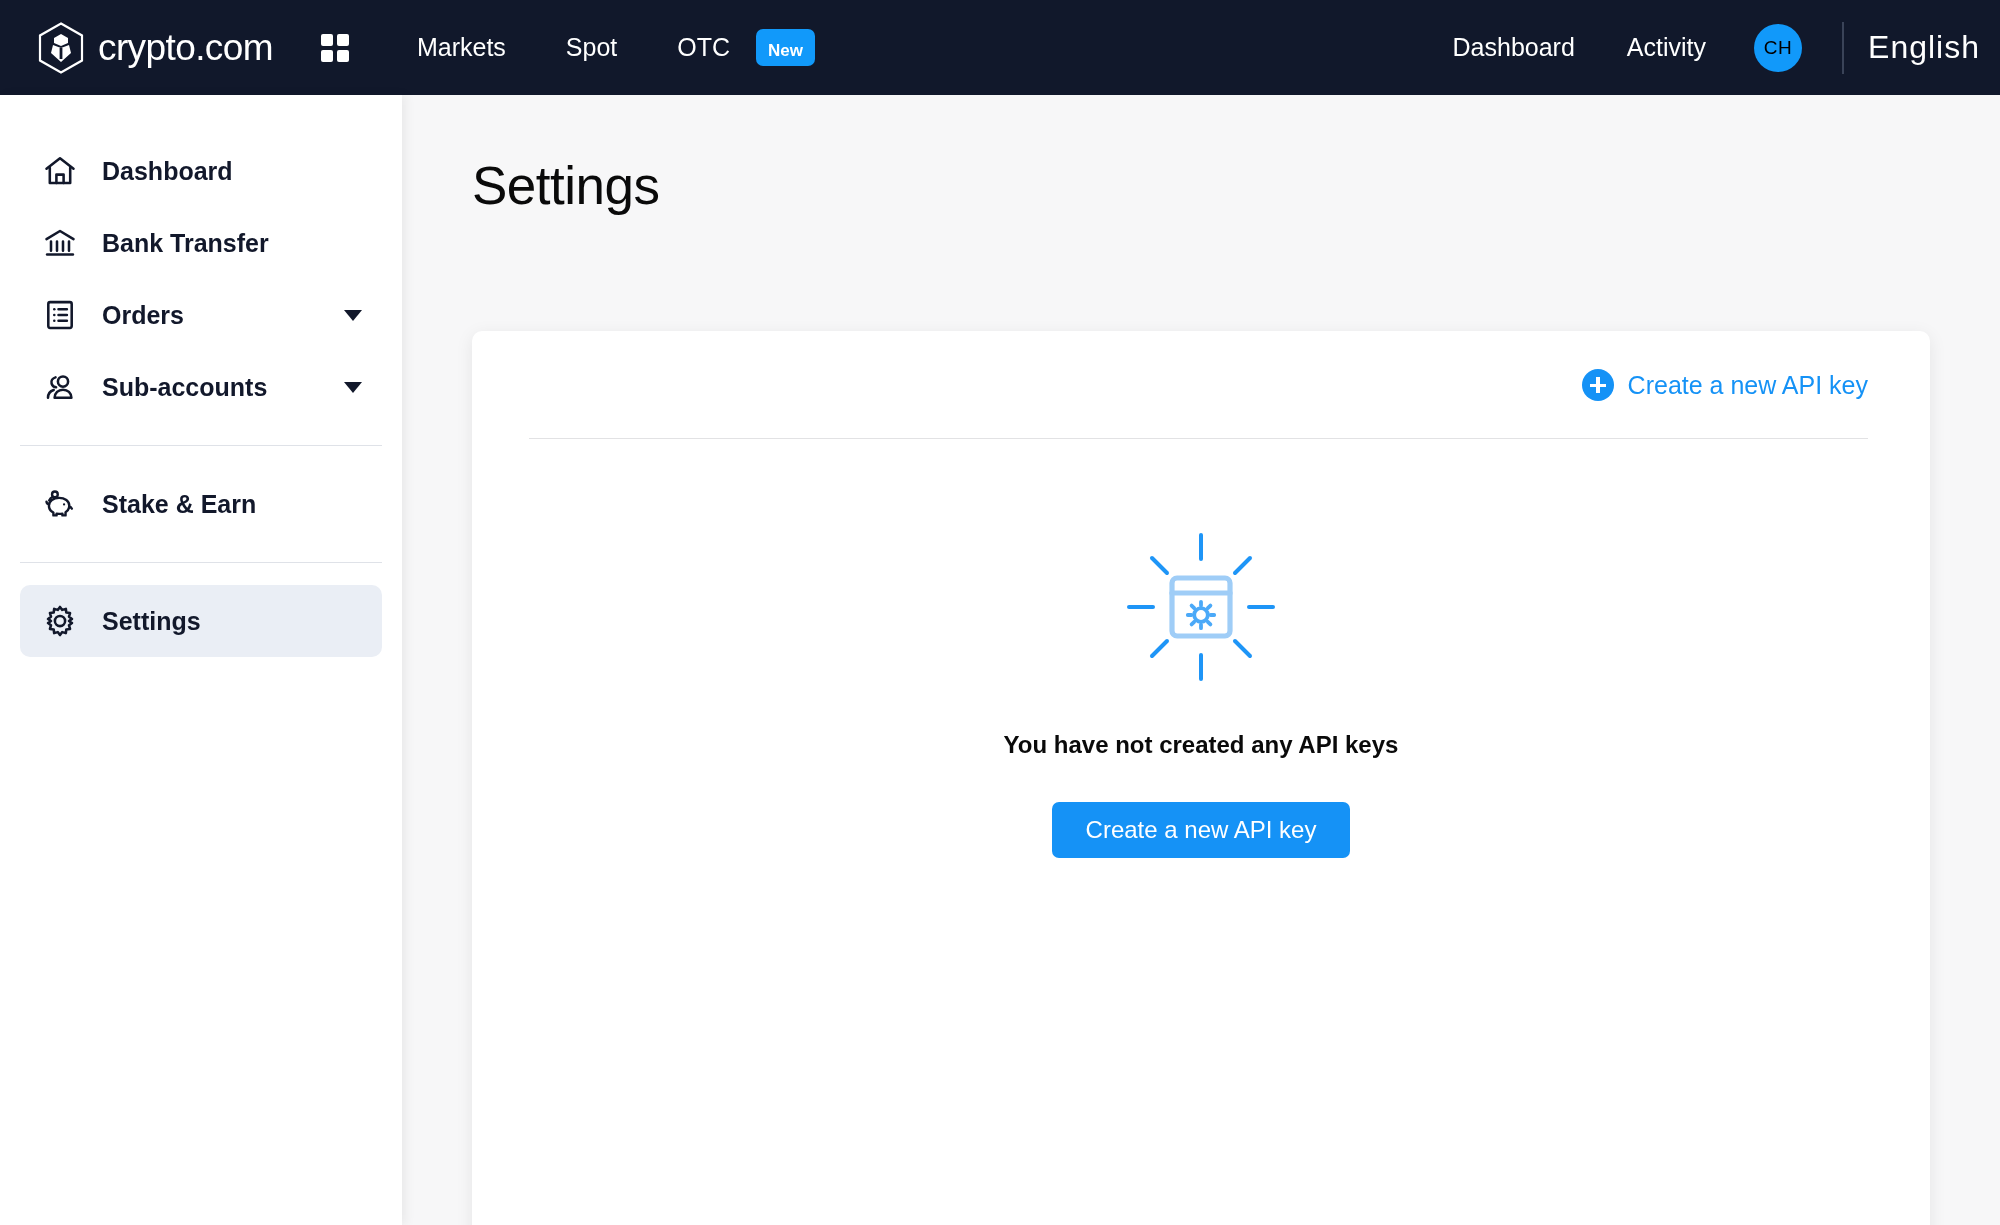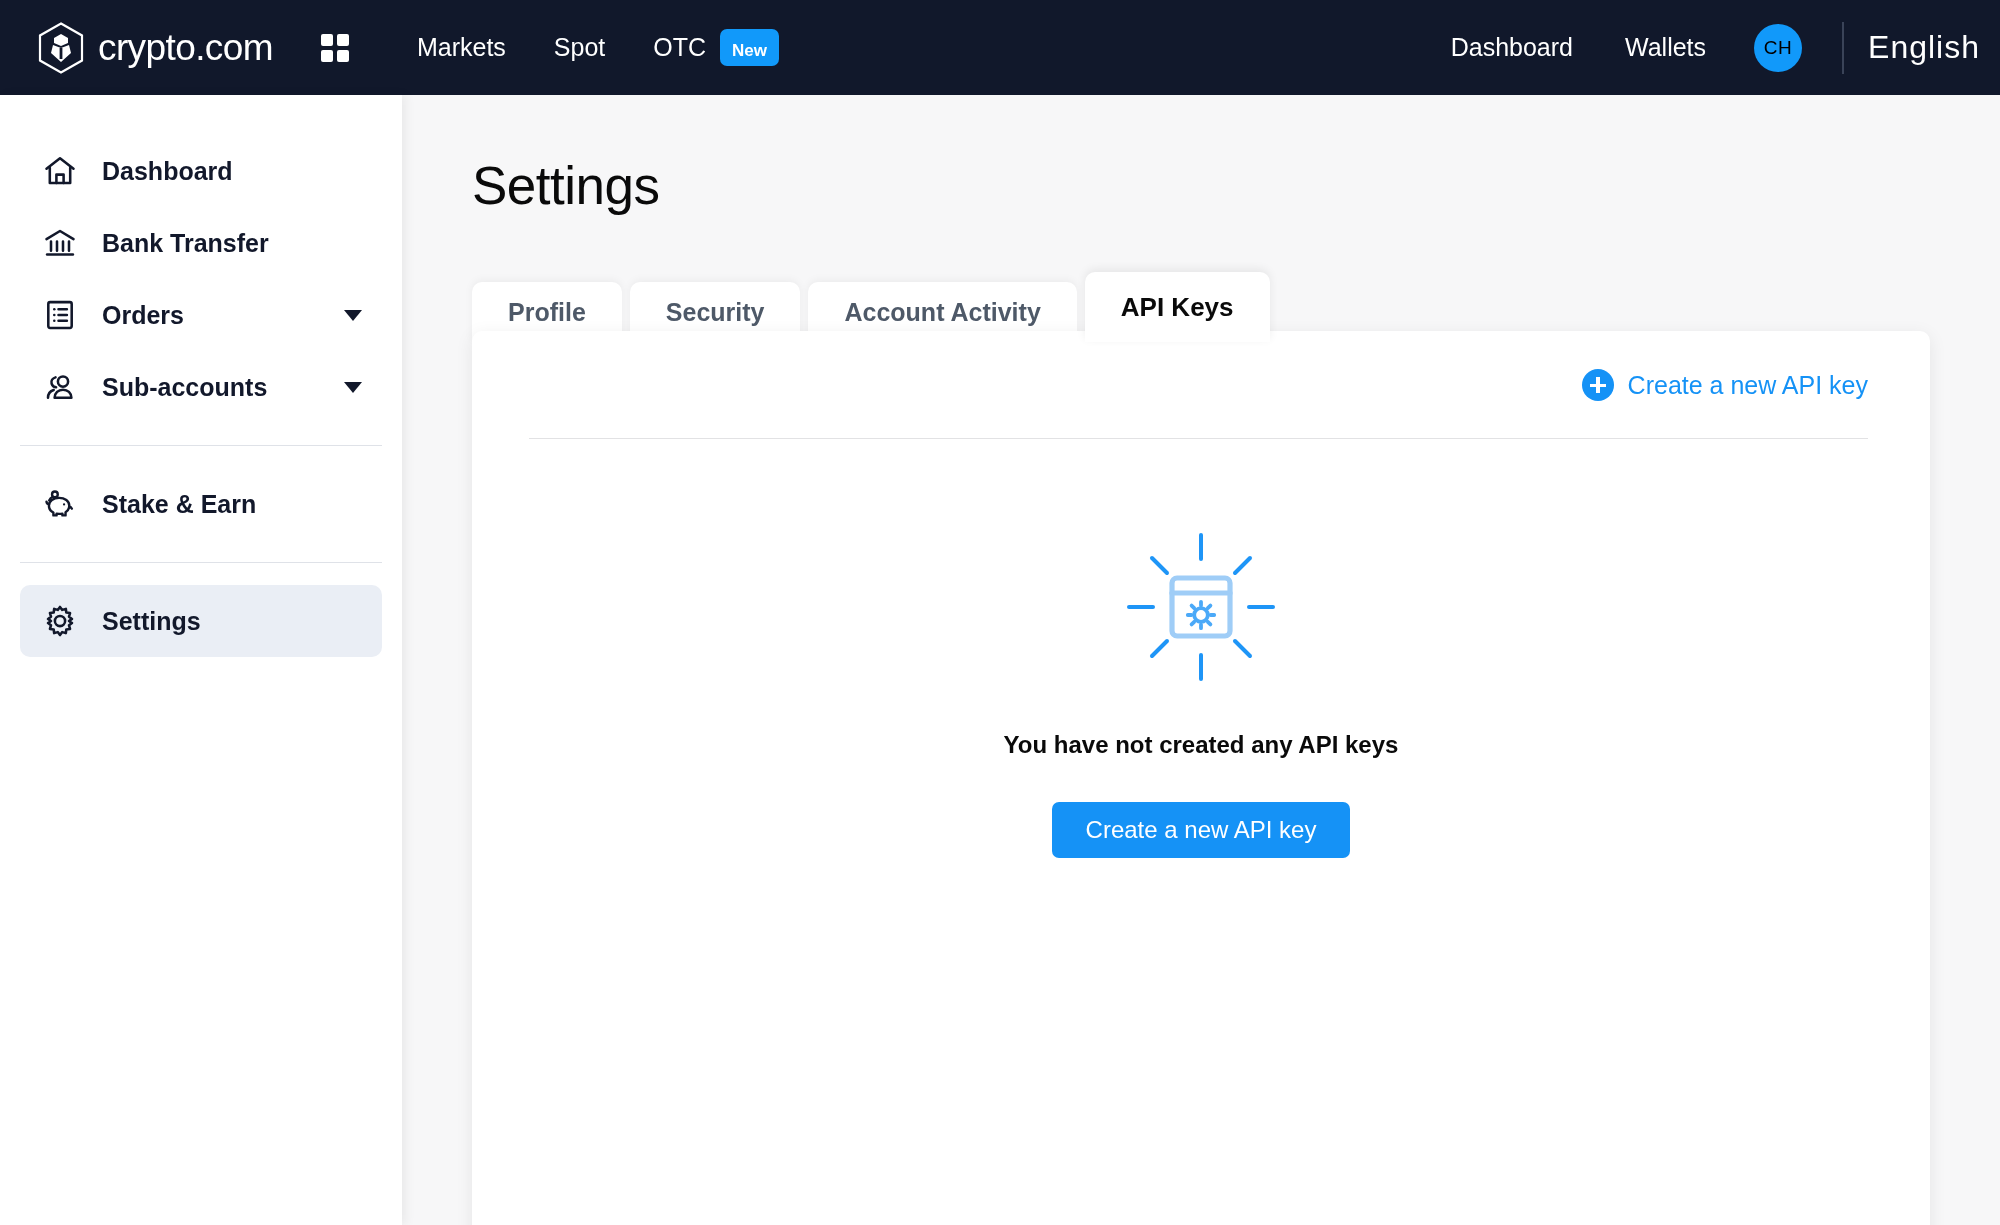--- a/index.html
+++ b/index.html
@@ -23,21 +23,21 @@
     color: #ffffff; font-size: 37px; font-weight: 400;
     letter-spacing: -0.6px; margin-left: 14px;
   }
   .apps-icon {
     margin-left: 48px; width: 28px; height: 28px;
     display: grid; grid-template-columns: 12px 12px; grid-template-rows: 12px 12px;
     gap: 4px; cursor: pointer;
   }
   .apps-icon i { display: block; background: #ffffff; border-radius: 2px; }
 
-  .nav-links { display: flex; align-items: center; margin-left: 46px; gap: 4px; }
+  .nav-links { display: flex; align-items: center; margin-left: 46px; gap: 16px; }
   .nav-link {
     color: #ffffff; font-size: 25px; font-weight: 400;
     padding: 0 22px; cursor: pointer; white-space: nowrap;
   }
   .badge-new {
     background: #1199fa; color: #ffffff;
     font-size: 17px; font-weight: 700;
     border-radius: 7px; padding: 12px 12px 5px;
     margin-left: -12px; white-space: nowrap;
   }
@@ -188,21 +188,21 @@
 
   <div class="nav-links">
     <span class="nav-link">Markets</span>
     <span class="nav-link">Spot</span>
     <span class="nav-link">OTC</span>
     <span class="badge-new">New</span>
   </div>
 
   <div class="nav-right">
     <span class="nav-link">Dashboard</span>
-    <span class="nav-link">Wallets</span>
+    <span class="nav-link">Activity</span>
     <div class="avatar">CH</div>
     <div class="nav-div"></div>
     <span class="lang">English</span>
   </div>
 </div>
 
 <div class="sidebar">
 
   <div class="side-item">
     <span class="side-ico">
@@ -281,34 +281,20 @@
       </svg>
     </span>
     <span class="side-label">Settings</span>
   </div>
 </div>
 
 <div class="main">
 
   <h1 class="page-title">Settings</h1>
 
-  <div class="tabs">
-    <div class="tab">
-      <span>Profile</span>
-    </div>
-    <div class="tab">
-      <span>Security</span>
-    </div>
-    <div class="tab">
-      <span>Account Activity</span>
-    </div>
-    <div class="tab active">
-      <span>API Keys</span>
-    </div>
-  </div>
 
   <div class="card">
 
     <div class="card-top">
       <div class="create-link">
         <span class="plus-circle"></span>
         <span>Create a new API key</span>
       </div>
     </div>
 

